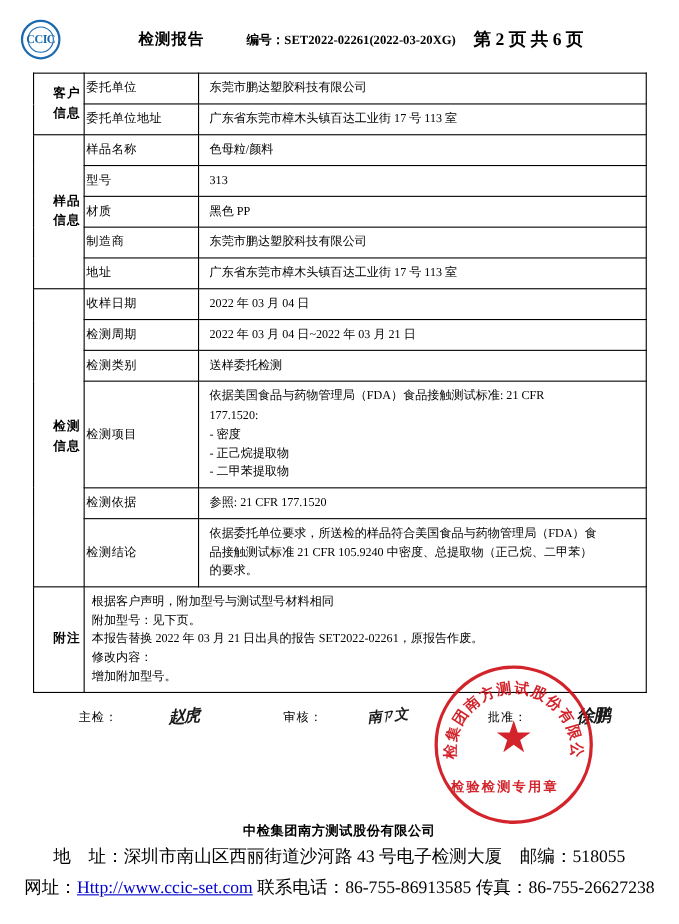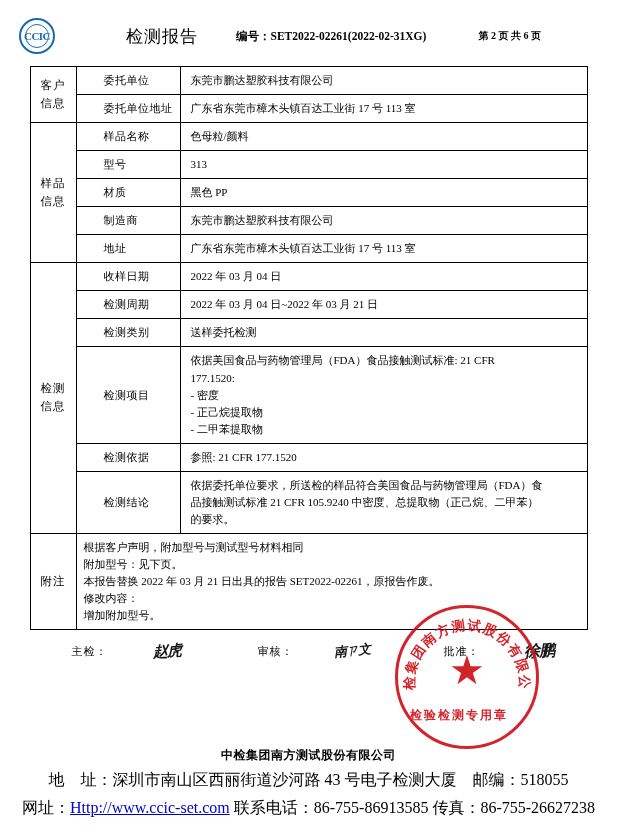--- a/index.html
+++ b/index.html
@@ -56,63 +56,64 @@
     letter-spacing: -0.5px;
   }
   .logo::before {
     content: "";
     position: absolute;
     left: 4px; top: 4px; right: 4px; bottom: 4px;
     border: 1px solid #1b6ab0;
     border-radius: 50%;
   }
   .hdr-title {
-    font-size: 17px;
-    font-weight: normal;
+    font-size: 14px;
+    font-weight: bold;
     margin-left: 52px;
     letter-spacing: 1px;
     text-align: center;
   }
   .hdr-no {
     font-size: 11.5px;
     font-weight: bold;
     margin-left: 38px;
     white-space: nowrap;
   }
   .hdr-page {
-    font-size: 10px;
-    font-weight: bold;
-    margin-left: 52px;
+    font-size: 16px;
+    font-weight: bold;
+    margin-left: 16px;
     white-space: nowrap;
   }
 
   
   .tbl {
     border-collapse: collapse;
     width: 558px;
     margin: 0 auto;
     table-layout: fixed;
   }
   .tbl td {
     border: 1px solid #000000;
     padding: 5px 7px;
     vertical-align: middle;
     font-size: 11px;
     line-height: 1.55;
   }
   td.sec {
     width: 46px;
-    text-align: center;
+    text-align: right;
     font-size: 11.5px;
     letter-spacing: 1px;
     padding: 4px 2px;
+    font-weight: bold;
   }
   td.lbl {
     width: 96px;
-    padding-left: 27px;
+    padding-left: 2px;
     font-size: 11px;
     letter-spacing: 0.5px;
   }
   td.val {
     padding-left: 10px;
   }
   .sec-two-line {
     line-height: 1.5;
   }
   .item-list div {
@@ -244,21 +245,21 @@
 
 <div class="page">
 
   <div class="header">
     <div class="logo-wrap">
       <div class="logo">
         <span class="logo-inner">CCIC</span>
       </div>
     </div>
     <div class="hdr-title">检测报告</div>
-    <div class="hdr-no">编号：SET2022-02261(2022-02-31XG)</div>
+    <div class="hdr-no">编号：SET2022-02261(2022-03-20XG)</div>
     <div class="hdr-page">第 2 页 共 6 页</div>
   </div>
 
   <table class="tbl">
     <colgroup>
       <col style="width:46px">
       <col style="width:104px">
       <col>
     </colgroup>
     <tbody>

